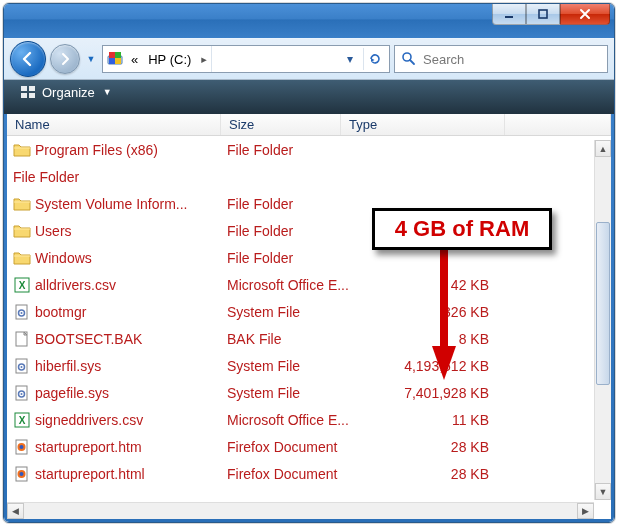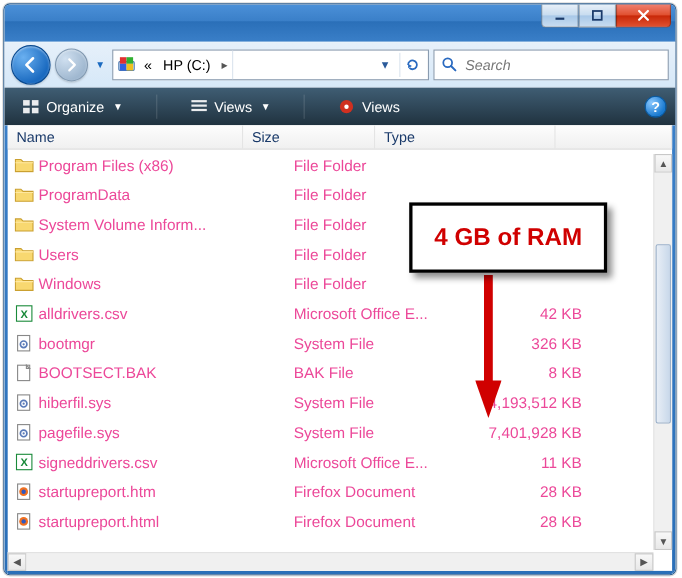--- a/index.html
+++ b/index.html
@@ -149,38 +149,38 @@
   }
   .searchbox {
     flex: 1;
     height: 28px;
     background: #fff;
     border: 1px solid #8a9cb0;
     display:flex;
     align-items:center;
     padding: 0 6px;
     color:#777;
-    font-style: italic;
     gap:6px;
   }
   .searchbox .mag {
     width:16px;
     height:16px;
     color:#2a5a9a;
   }
   
   .toolbar {
     height: 34px;
     background: linear-gradient(to bottom, #3f5d73 0%, #20323f 100%);
     display:flex;
-    align-items:center;
+    align-items:flex-start;
     padding: 0 8px;
     gap: 20px;
     color:#fff;
     font-size:13px;
+    flex-direction:column;
   }
   .tb-item {
     display:flex;
     align-items:center;
     gap:6px;
     padding: 4px 8px;
   }
   .tb-drop {
     font-size:9px;
     margin-left:2px;
@@ -244,25 +244,25 @@
   .col-size { width: 120px; justify-content:flex-start;}
   .col-rest { flex:1; }
   .rows {
     overflow:auto;
   }
   .row {
     height: 27px;
     display:flex;
     align-items:center;
     font-size: 14px;
-    color:#ec4899;
+    color:#b91c1c;
   }
   .row .cell { padding: 0 6px; display:flex; align-items:center; height:100%; }
   .row .c-name { width: 214px; gap:4px;}
-  .row .c-type { width: 164px; margin-left: 40px; }
+  .row .c-type { width: 164px; }
   .row .c-size { width: 120px; justify-content:flex-end; padding-right: 16px;}
   .file-icon {
     width:18px;
     height:18px;
     display:flex;
     align-items:center;
     justify-content:center;
     flex-shrink:0;
   }
   
@@ -316,23 +316,23 @@
     align-items:center;
     justify-content:center;
     font-size:9px;
     color:#555;
   }
   .hscroll .htrack { flex:1; background:#f0f0f0;}
   
   .annot-box {
     position:absolute;
     left: 372px;
-    top: 184px;
+    top: 208px;
     width: 180px;
-    height: 64px;
+    height: 42px;
     background:#fff;
     border: 3px solid #000;
     box-shadow: 4px 5px 6px rgba(0,0,0,0.45);
     display:flex;
     align-items:center;
     justify-content:center;
     font-size: 22px;
     font-weight: bold;
     color: #d00000;
     z-index: 20;
@@ -476,29 +476,20 @@
                 <path d="M1 3 L1 13 L17 13 L17 4 L8 4 L6 2 L1 2 Z" fill="#f8d870" stroke="#caa030"></path>
                 <path d="M1 5 L17 5" stroke="#ffe8a0"></path>
               </svg>
             </span>
             <span>Program Files (x86)</span>
           </div>
           <div class="cell c-type">File Folder</div>
           <div class="cell c-size"></div>
         </div>
         <div class="row">
-          <div class="cell c-name">
-            <span class="file-icon">
-              <svg class="folder-glyph" viewBox="0 0 18 14">
-                <path d="M1 3 L1 13 L17 13 L17 4 L8 4 L6 2 L1 2 Z" fill="#f8d870" stroke="#caa030"></path>
-                <path d="M1 5 L17 5" stroke="#ffe8a0"></path>
-              </svg>
-            </span>
-            <span>ProgramData</span>
-          </div>
           <div class="cell c-type">File Folder</div>
           <div class="cell c-size"></div>
         </div>
         <div class="row">
           <div class="cell c-name">
             <span class="file-icon">
               <svg class="folder-glyph" viewBox="0 0 18 14">
                 <path d="M1 3 L1 13 L17 13 L17 4 L8 4 L6 2 L1 2 Z" fill="#f8d870" stroke="#caa030"></path>
                 <path d="M1 5 L17 5" stroke="#ffe8a0"></path>
               </svg>

